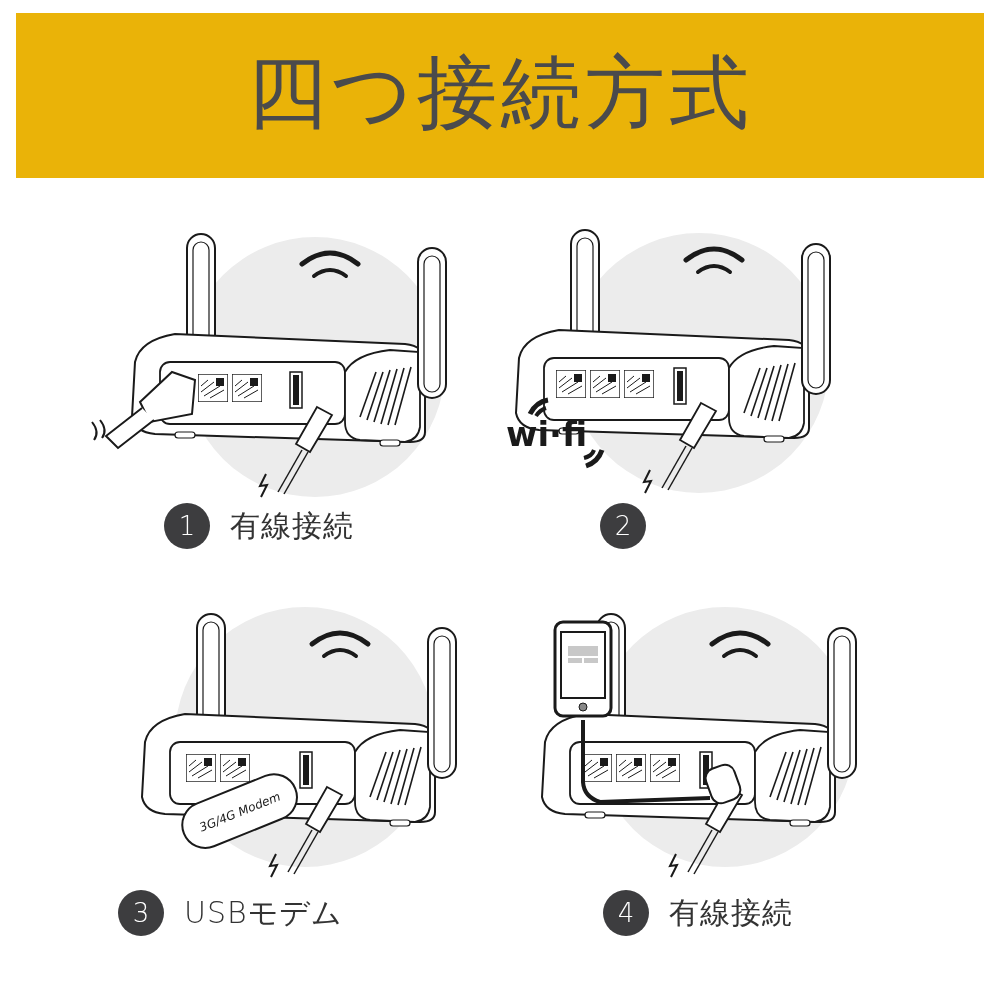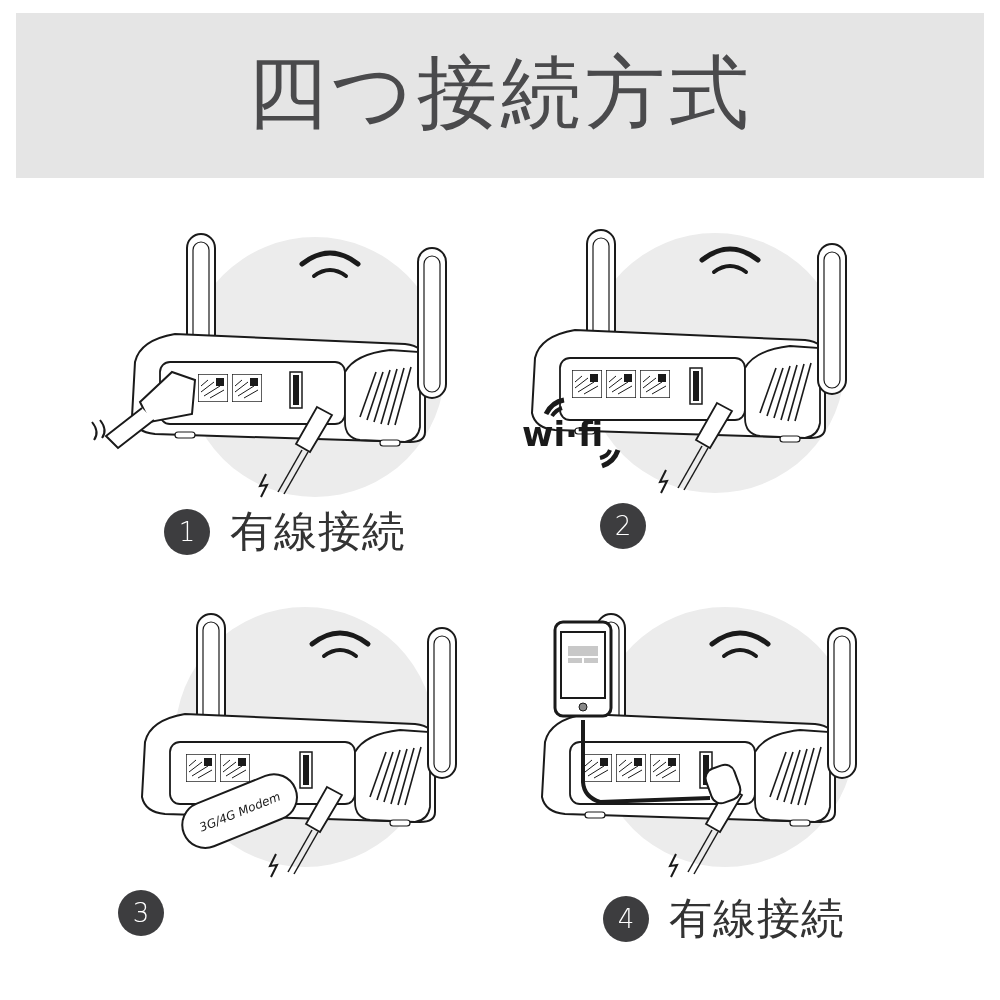--- a/index.html
+++ b/index.html
@@ -1,27 +1,27 @@
 <!DOCTYPE html>
 <html><head>
 <meta charset="utf-8">
 <style>
   html, body { margin:0; padding:0; background:#ffffff; }
   body { width:1000px; height:1000px; position:relative; overflow:hidden;
          font-family:"DejaVu Sans", "Liberation Sans", sans-serif; color:#3a3a3c; }
   .header { position:absolute; left:16px; top:13px; width:968px; height:165px;
-            background:#e5e5e5; display:flex; align-items:center; justify-content:center; }
+            background:#eab308; display:flex; align-items:center; justify-content:center; }
   .header h1 { margin:0; font-weight:300; font-size:80px; letter-spacing:4px; color:#4a4a4c;
                transform:translateY(-2px); }
   .panel { position:absolute; width:460px; height:300px; }
   .panel svg { position:absolute; left:0; top:0; width:460px; height:300px; overflow:visible; }
   .caption { position:absolute; display:flex; align-items:center; gap:20px; }
   .num { width:46px; height:46px; border-radius:50%; background:#3d3d3f; color:#fff;
          display:flex; align-items:center; justify-content:center; font-size:26px; font-weight:300; }
-  .cap-text { font-size:43px; font-weight:300; color:#333; letter-spacing:1px; }
+  .cap-text { font-size:30px; font-weight:300; color:#333; letter-spacing:1px; }
 </style>
 </head>
 <body>
 
 <div class="header">
   <h1>四つ接続方式</h1>
 </div>
 
 <svg width="0" height="0" style="position:absolute">
   <defs>
@@ -84,21 +84,21 @@
     <path d="M92 150 L115 158 L112 192 L70 200 L60 180 Z" fill="#fff" stroke="#1a1a1a" stroke-width="2"></path>
     <path d="M62 186 L26 214 L38 226 L74 198" fill="#fff" stroke="#1a1a1a" stroke-width="2"></path>
     <path d="M12 200 Q20 210 14 218 M20 198 Q28 208 22 216" fill="none" stroke="#1a1a1a" stroke-width="2"></path>
   </svg>
 </div>
 <div class="caption" style="left:164px; top:503px;">
   <div class="num">1</div>
   <div class="cap-text">有線接続</div>
 </div>
 
-<div class="panel" style="left:540px; top:218px;text-align:center;">
+<div class="panel" style="left:524px; top:218px;text-align:center;">
   <svg viewBox="0 0 460 300">
     <circle cx="175" cy="145" r="130" fill="#ececec"></circle>
     <g transform="translate(-60,0)">
         <use href="#router" x="0" y="0" width="460" height="300"></use>
       <use href="#rj45" x="92" y="152" width="30" height="28"></use>
       <use href="#rj45" x="126" y="152" width="30" height="28"></use>
       <use href="#rj45" x="160" y="152" width="30" height="28"></use>
     </g>
     <text x="-18" y="228" font-family="DejaVu Sans, sans-serif" font-size="34" font-weight="bold" fill="#1a1a1a">wi·fi</text>
     <path d="M6 196 Q12 184 24 182" fill="none" stroke="#1a1a1a" stroke-width="5"></path>
@@ -119,20 +119,21 @@
     <use href="#rj45" x="130" y="152" width="30" height="28"></use>
 
     <g transform="rotate(-22 150 210)">
       <rect x="90" y="186" width="120" height="46" rx="23" fill="#fff" stroke="#1a1a1a" stroke-width="2"></rect>
       <text x="150" y="214" text-anchor="middle" font-family="DejaVu Sans, sans-serif" font-size="12" font-style="italic" fill="#1a1a1a">3G/4G Modem</text>
     </g>
   </svg>
 </div>
 <div class="caption" style="left:118px; top:890px;">
   <div class="num">3</div>
+  <div class="cap-text">USBモデム</div>
 </div>
 
 <div class="panel" style="left:540px; top:602px;">
   <svg viewBox="0 0 460 300">
     <circle cx="185" cy="135" r="130" fill="#ececec"></circle>
     <g transform="translate(-50,0)">
         <use href="#router" x="0" y="0" width="460" height="300"></use>
       <use href="#rj45" x="92" y="152" width="30" height="28"></use>
       <use href="#rj45" x="126" y="152" width="30" height="28"></use>
       <use href="#rj45" x="160" y="152" width="30" height="28"></use>

